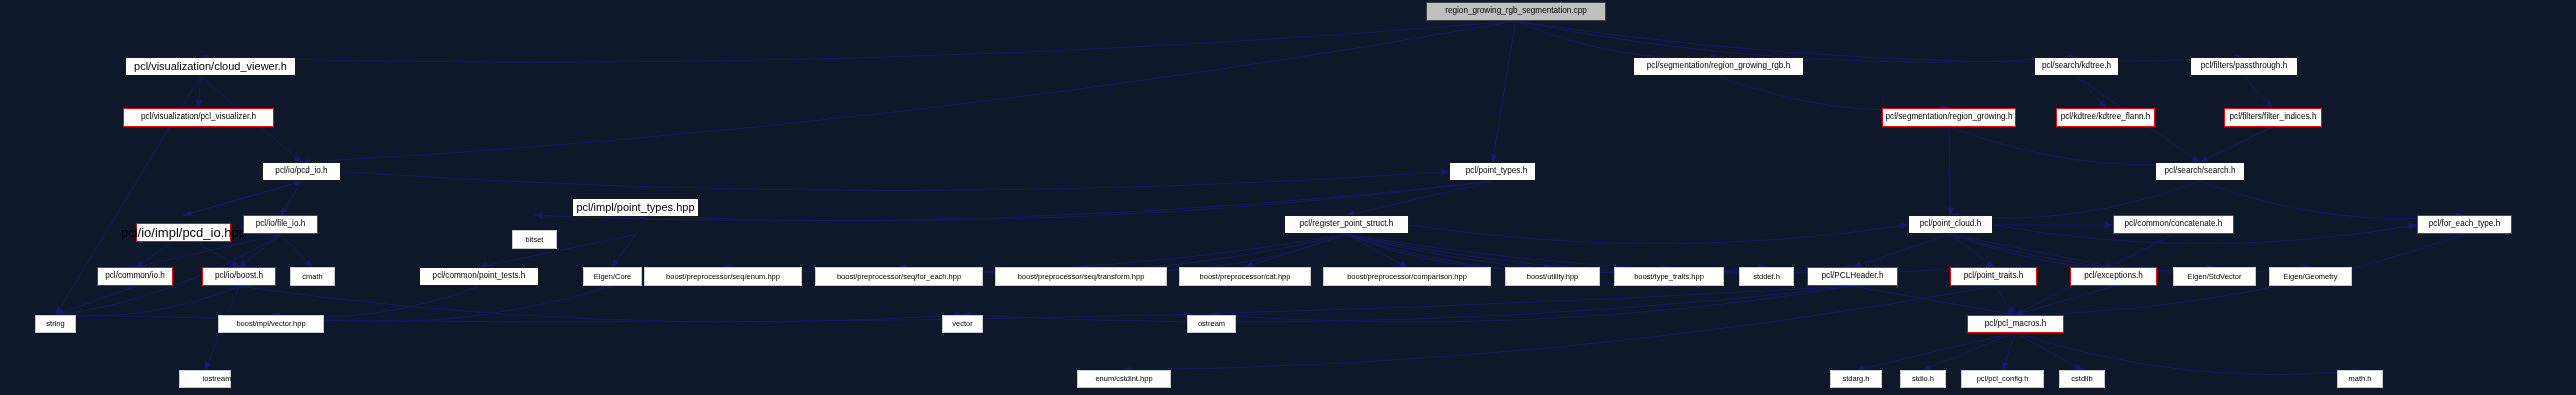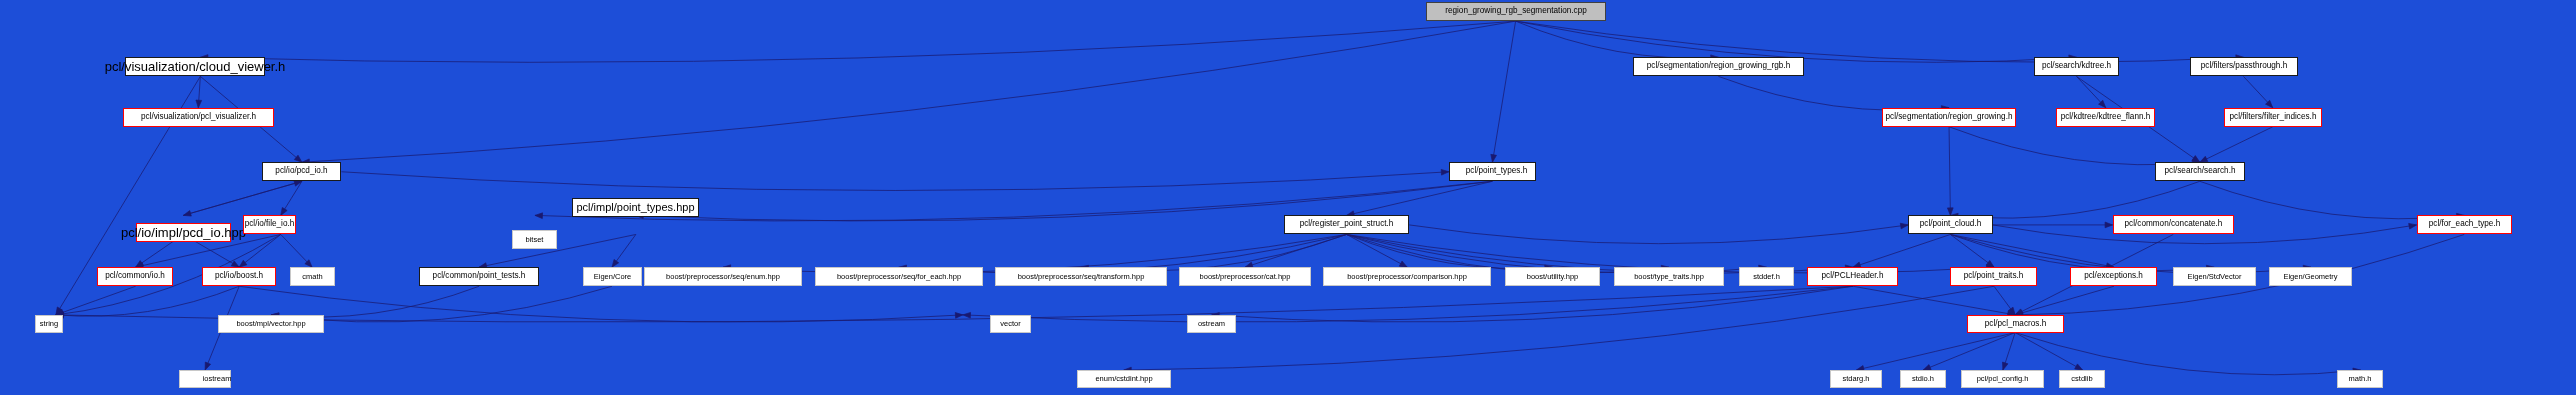--- a/index.html
+++ b/index.html
@@ -1,17 +1,17 @@
 <!DOCTYPE html>
 <html style="font-size:11px"><head>
 <meta charset="utf-8">
 <style>
   html,body{margin:0;padding:0;background:#ffffff;}
   body{font-family:"Liberation Sans","DejaVu Sans",sans-serif;}
-  #graph{position:relative;width:2576px;height:396px;background:#1d4ed8;overflow:hidden;}
+  #graph{position:relative;width:2576px;height:396px;background:#0f172a;overflow:hidden;}
   .node{position:absolute;box-sizing:border-box;display:flex;align-items:center;justify-content:center;
         background:#ffffff;white-space:nowrap;line-height:1;text-align:center;}
   .node span{display:block;padding:0 3.4px;}
   
   .n-root{background:#bfbfbf;border:0.7px solid #404040;color:#000000;}
   
   .n-hdr{border:0.7px solid #1a1a1a;color:#000000;}
   
   .n-red{border:0.7px solid #ff0000;color:#000000;}
   
@@ -170,21 +170,21 @@
         <polygon points="3056,543 3044.344569651713,541.3293883167455 3048.423970273613,533.9864671973246"></polygon>
         <path d="M 2957,488 Q 3210.5,570.5 3464,543"></path>
         <polygon points="3464,543 3453.5171231034005,548.3618366229069 3452.6111954703615,540.0108309874344"></polygon>
       </g>
   </svg>
 
   <div id="node-layer">
       <div class="node n-root" style="left: 1426px; top: 2px; width: 180px; height: 19px; font-size: 8.2px;">
         <span>region_growing_rgb_segmentation.cpp</span>
       </div>
-      <div class="node n-hdr" style="left: 125px; top: 57px; width: 140px; height: 19px; font-size: 13px;">
+      <div class="node n-hdr" style="left: 125px; top: 57px; width: 171px; height: 19px; font-size: 11px;">
         <span>pcl/visualization/cloud_viewer.h</span>
       </div>
       <div class="node n-hdr" style="left: 1633px; top: 57px; width: 171px; height: 19px; font-size: 8.2px;">
         <span>pcl/segmentation/region_growing_rgb.h</span>
       </div>
       <div class="node n-hdr" style="left: 2034px; top: 57px; width: 85px; height: 19px; font-size: 8.2px;">
         <span>pcl/search/kdtree.h</span>
       </div>
       <div class="node n-hdr" style="left: 2190px; top: 57px; width: 108px; height: 19px; font-size: 8.2px;">
         <span>pcl/filters/passthrough.h</span>
@@ -206,21 +206,21 @@
       </div>
       <div class="node n-hdr" style="left: 1449px; top: 162px; width: 87px; height: 19px; font-size: 8.2px; padding-left: 8px;">
         <span>pcl/point_types.h</span>
       </div>
       <div class="node n-hdr" style="left: 2155px; top: 162px; width: 90px; height: 19px; font-size: 8.2px;">
         <span>pcl/search/search.h</span>
       </div>
       <div class="node n-red" style="left: 136px; top: 215px; width: 95px; height: 19px; font-size: 13px; margin-top: 8px;">
         <span>pcl/io/impl/pcd_io.hpp</span>
       </div>
-      <div class="node n-red" style="left: 243px; top: 215px; width: 53px; height: 19px; font-size: 8.2px;">
+      <div class="node n-red" style="left: 243px; top: 215px; width: 75px; height: 19px; font-size: 8.2px;">
         <span>pcl/io/file_io.h</span>
       </div>
       <div class="node n-sys" style="left: 512px; top: 230px; width: 45px; height: 19px; font-size: 7.5px;">
         <span>bitset</span>
       </div>
       <div class="node n-hdr" style="left: 572px; top: 198px; width: 127px; height: 19px; font-size: 11px;">
         <span>pcl/impl/point_types.hpp</span>
       </div>
       <div class="node n-hdr" style="left: 1284px; top: 215px; width: 125px; height: 19px; font-size: 8.2px;">
         <span>pcl/register_point_struct.h</span>
@@ -281,27 +281,27 @@
       </div>
       <div class="node n-red" style="left: 2070px; top: 267px; width: 87px; height: 19px; font-size: 8.2px;">
         <span>pcl/exceptions.h</span>
       </div>
       <div class="node n-sys" style="left: 2173px; top: 267px; width: 83px; height: 19px; font-size: 7.5px;">
         <span>Eigen/StdVector</span>
       </div>
       <div class="node n-sys" style="left: 2269px; top: 267px; width: 83px; height: 19px; font-size: 7.5px;">
         <span>Eigen/Geometry</span>
       </div>
-      <div class="node n-sys" style="left: 35px; top: 315px; width: 28px; height: 17.7px; font-size: 7.5px;">
+      <div class="node n-sys" style="left: 35px; top: 315px; width: 41px; height: 17.7px; font-size: 7.5px;">
         <span>string</span>
       </div>
       <div class="node n-sys" style="left: 218px; top: 315px; width: 106px; height: 17.7px; font-size: 7.5px;">
         <span>boost/mpl/vector.hpp</span>
       </div>
-      <div class="node n-sys" style="left: 942px; top: 315px; width: 41px; height: 17.7px; font-size: 7.5px; margin-left: 48px;">
+      <div class="node n-sys" style="left: 942px; top: 315px; width: 41px; height: 17.7px; font-size: 7.5px;">
         <span>vector</span>
       </div>
       <div class="node n-sys" style="left: 1187px; top: 315px; width: 49px; height: 17.7px; font-size: 7.5px;">
         <span>ostream</span>
       </div>
       <div class="node n-red" style="left: 1967px; top: 315px; width: 97px; height: 17.7px; font-size: 8.2px;">
         <span>pcl/pcl_macros.h</span>
       </div>
       <div class="node n-sys" style="left: 179px; top: 370px; width: 52px; height: 17.7px; font-size: 7.5px; padding-left: 24px;">
         <span>iostream</span>

